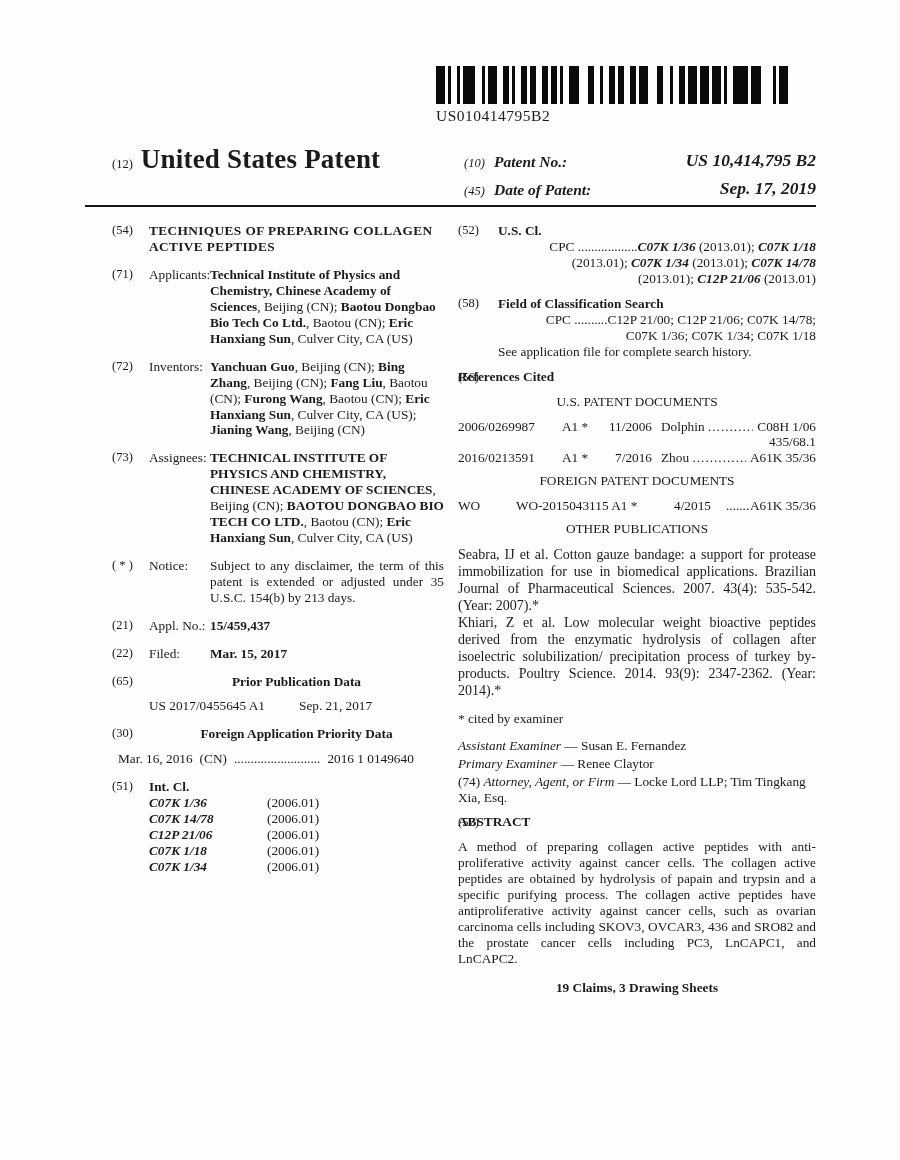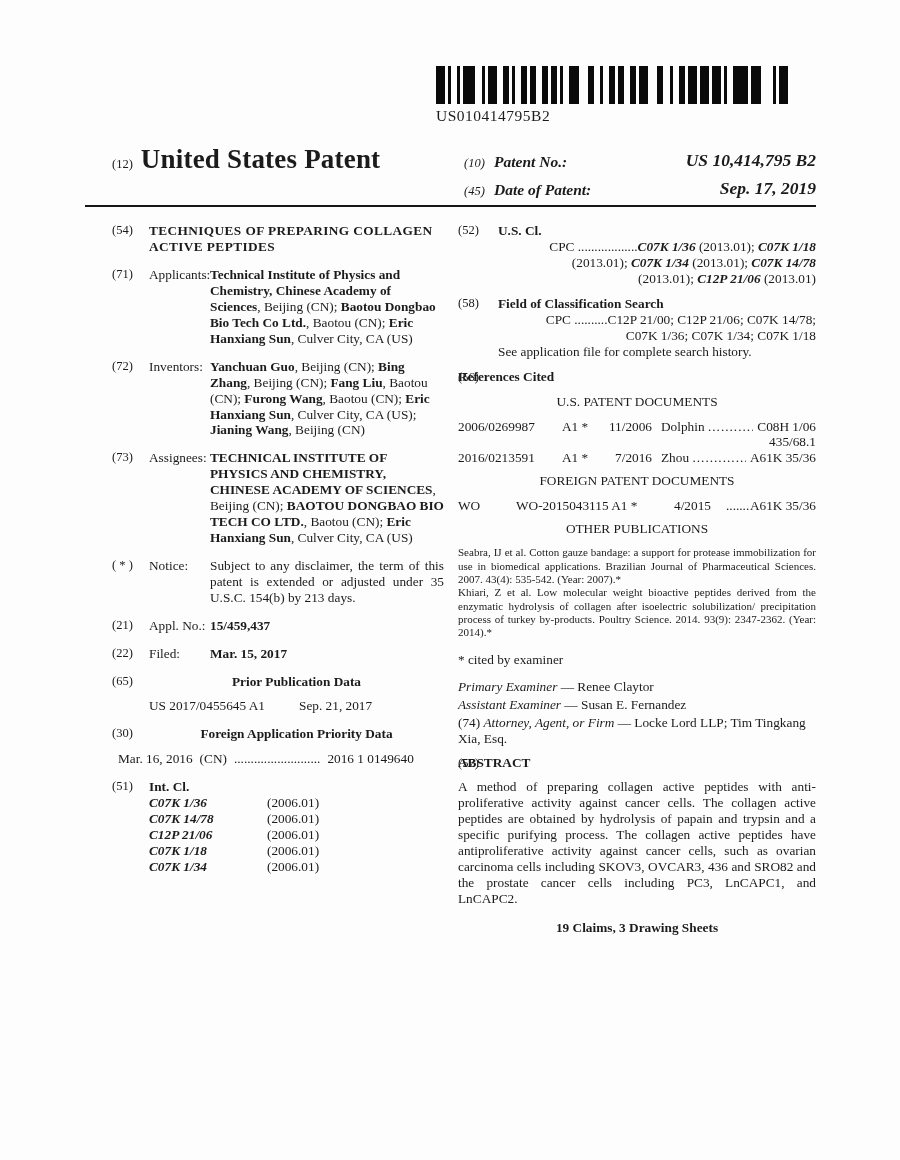--- a/index.html
+++ b/index.html
@@ -70,21 +70,21 @@
   .usrow .nm { flex: 1; padding-left: 9px; overflow: hidden; }
   .usrow .nm .dots { letter-spacing: 1px; }
   .usrow .c { text-align: right; padding-left: 4px; }
   .usrow2 { text-align: right; }
   .forow { display: flex; white-space: nowrap; margin-bottom: 4px; }
   .forow .fc { width: 58px; }
   .forow .fn { width: 158px; }
   .forow .fd { width: 52px; }
   .forow .fdots { flex: 1; text-align: center; overflow: hidden; }
   .forow .fcls { text-align: right; }
-  .otherp { font-size: 11px; text-align: justify; margin: 0; line-height: 1.215; }
+  .otherp { font-size: 14px; text-align: justify; margin: 0; line-height: 1.215; }
   .cited { margin: 12px 0 11px 0; }
   .exline { margin-bottom: 2px; }
   .attorney { margin-bottom: 8px; }
   .abs-text { text-align: justify; margin-top: 2px; }
   .claims { text-align: center; font-weight: bold; margin-top: 13px; }
 </style>
 </head>
 <body>
 
 <div class="page">
@@ -358,24 +358,24 @@
       <div class="sub-head">OTHER PUBLICATIONS</div>
 
       <p class="otherp">Seabra, IJ et al. Cotton gauze bandage: a support for protease immobilization for use in biomedical applications. Brazilian Journal of Pharmaceutical Sciences. 2007. 43(4): 535-542. (Year: 2007).*</p>
       <p class="otherp">Khiari, Z et al. Low molecular weight bioactive peptides derived from the enzymatic hydrolysis of collagen after isoelectric solubilization/ precipitation process of turkey by-products. Poultry Science. 2014. 93(9): 2347-2362. (Year: 2014).*</p>
 
       <div class="cited">* cited by examiner</div>
     </div>
 
     <div>
       <div class="exline">
+        <span class="i">Assistant Examiner</span><span> — Susan E. Fernandez</span>
+      </div>
+      <div class="exline">
         <span class="i"></span><span class="i">Primary Examiner</span><span> — Renee Claytor</span>
-      </div>
-      <div class="exline">
-        <span class="i">Assistant Examiner</span><span> — Susan E. Fernandez</span>
       </div>
       <div class="attorney">
         <span>(74)</span>
         <span class="i">Attorney, Agent, or Firm</span><span> — Locke Lord LLP; Tim Tingkang Xia, Esq.</span>
       </div>
     </div>
 
     <div>
       <div class="sec-head">
         <span class="pcode">(57)</span>

